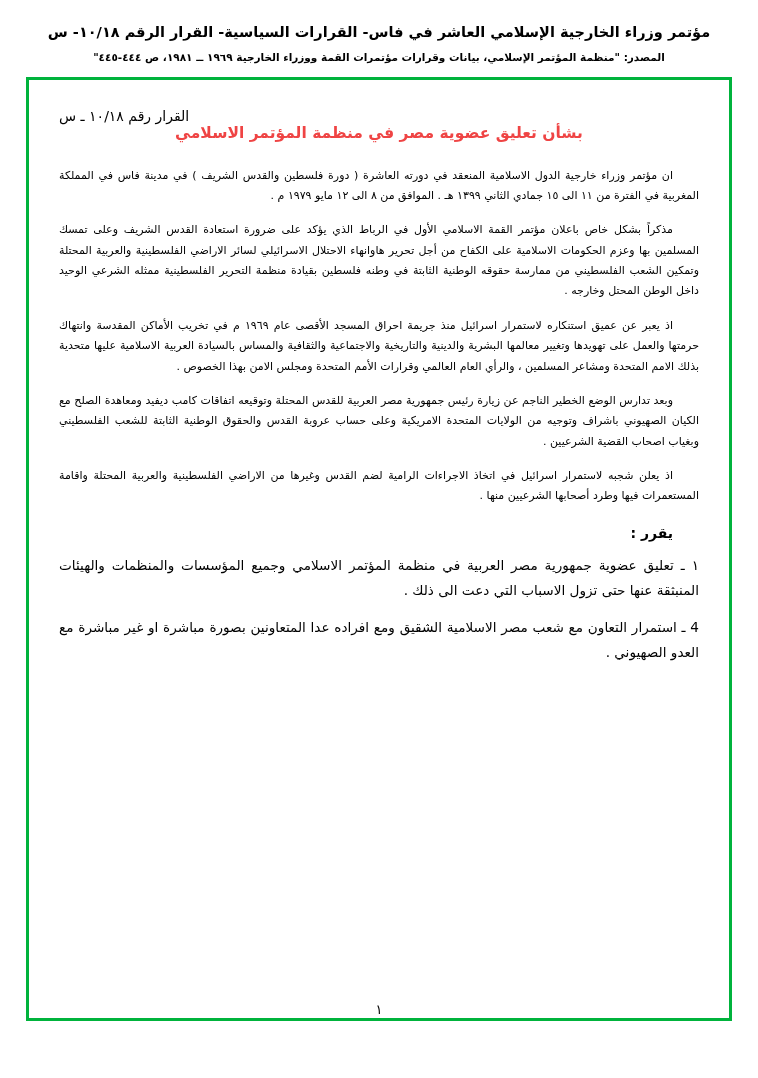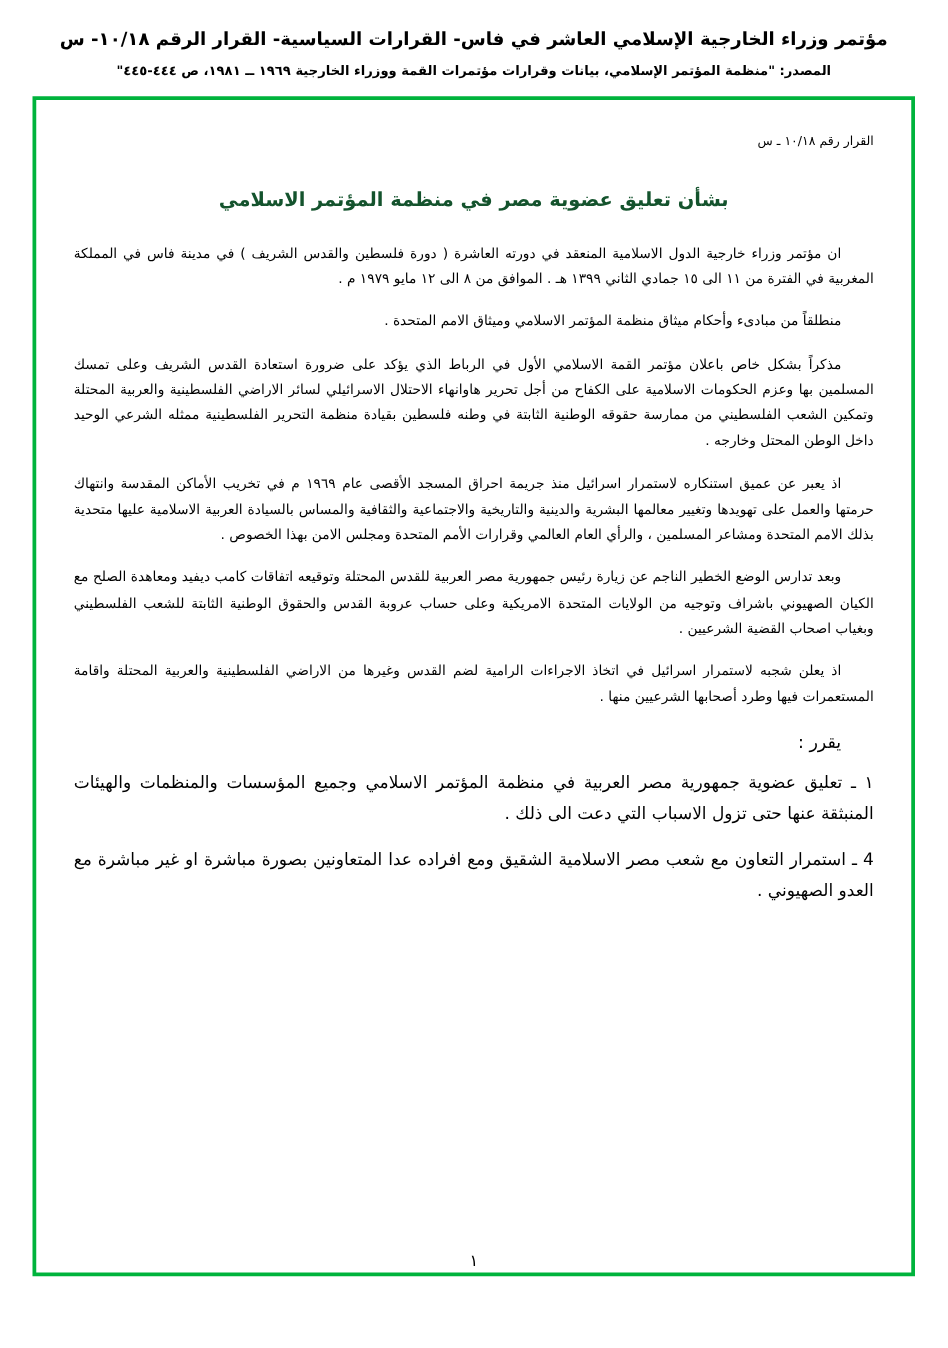--- a/index.html
+++ b/index.html
@@ -42,49 +42,50 @@
   .frame {
     margin: 14px 26px 0 26px;
     border: 3px solid #00b33c;
     height: 944px;
     box-sizing: border-box;
     padding: 22px 30px 10px 30px;
     background: #ffffff;
     overflow: hidden;
   }
   .doc-number {
-    text-align: right;
-    font-size: 10px;
+    text-align: left;
+    font-size: 14px;
     margin-top: 6px;
-    margin-bottom: 32px;
+    margin-bottom: 0;
     color: #000;
   }
   .doc-subject {
     text-align: center;
     font-size: 15.5px;
     font-weight: bold;
     margin-bottom: 24px;
-    color: #14532d;
+    color: #ef4444;
   }
   p.para {
     font-size: 11px;
     line-height: 1.85;
     margin: 0 0 14px 0;
     text-align: justify;
     text-justify: inter-word;
     color: #000;
   }
   p.indent {
     text-indent: 26px;
   }
   .decides {
     font-size: 14px;
     margin: 18px 0 10px 0;
     text-align: right;
     text-indent: 26px;
+    font-weight: bold;
   }
   .item {
     font-size: 13.6px;
     line-height: 1.85;
     margin: 12px 0 12px 0;
     text-align: justify;
     padding-right: 0px;
   }
   .page-number {
     position: absolute;
@@ -105,21 +106,20 @@
     <div class="header-title">مؤتمر وزراء الخارجية الإسلامي العاشر في فاس- القرارات السياسية- القرار الرقم ١٠/١٨- س</div>
     <div class="header-source">المصدر: "منظمة المؤتمر الإسلامي، بيانات وقرارات مؤتمرات القمة ووزراء الخارجية ١٩٦٩ ــ ١٩٨١، ص ٤٤٤-٤٤٥"</div>
   </div>
 
   <div class="frame">
 
     <div class="doc-number">القرار رقم ١٠/١٨ ـ س</div>
     <div class="doc-subject">بشأن تعليق عضوية مصر في منظمة المؤتمر الاسلامي</div>
 
     <p class="para indent">ان مؤتمر وزراء خارجية الدول الاسلامية المنعقد في دورته العاشرة ( دورة فلسطين والقدس الشريف ) في مدينة فاس في المملكة المغربية في الفترة من ١١ الى ١٥ جمادي الثاني ١٣٩٩ هـ . الموافق من ٨ الى ١٢ مايو ١٩٧٩ م .</p>
-    <p class="para indent">منطلقاً من مبادىء وأحكام ميثاق منظمة المؤتمر الاسلامي وميثاق الامم المتحدة .</p>
     <p class="para indent">مذكراً بشكل خاص باعلان مؤتمر القمة الاسلامي الأول في الرباط الذي يؤكد على ضرورة استعادة القدس الشريف وعلى تمسك المسلمين بها وعزم الحكومات الاسلامية على الكفاح من أجل تحرير هاوانهاء الاحتلال الاسرائيلي لسائر الاراضي الفلسطينية والعربية المحتلة وتمكين الشعب الفلسطيني من ممارسة حقوقه الوطنية الثابتة في وطنه فلسطين بقيادة منظمة التحرير الفلسطينية ممثله الشرعي الوحيد داخل الوطن المحتل وخارجه .</p>
     <p class="para indent">اذ يعبر عن عميق استنكاره لاستمرار اسرائيل منذ جريمة احراق المسجد الأقصى عام ١٩٦٩ م في تخريب الأماكن المقدسة وانتهاك حرمتها والعمل على تهويدها وتغيير معالمها البشرية والدينية والتاريخية والاجتماعية والثقافية والمساس بالسيادة العربية الاسلامية عليها متحدية بذلك الامم المتحدة ومشاعر المسلمين ، والرأي العام العالمي وقرارات الأمم المتحدة ومجلس الامن بهذا الخصوص .</p>
     <p class="para indent">وبعد تدارس الوضع الخطير الناجم عن زيارة رئيس جمهورية مصر العربية للقدس المحتلة وتوقيعه اتفاقات كامب ديفيد ومعاهدة الصلح مع الكيان الصهيوني باشراف وتوجيه من الولايات المتحدة الامريكية وعلى حساب عروبة القدس والحقوق الوطنية الثابتة للشعب الفلسطيني وبغياب اصحاب القضية الشرعيين .</p>
     <p class="para indent">اذ يعلن شجبه لاستمرار اسرائيل في اتخاذ الاجراءات الرامية لضم القدس وغيرها من الاراضي الفلسطينية والعربية المحتلة واقامة المستعمرات فيها وطرد أصحابها الشرعيين منها .</p>
 
     <div class="decides">يقرر :</div>
 
     <p class="item">١ ـ تعليق عضوية جمهورية مصر العربية في منظمة المؤتمر الاسلامي وجميع المؤسسات والمنظمات والهيئات المنبثقة عنها حتى تزول الاسباب التي دعت الى ذلك .</p>
     <p class="item">4 ـ استمرار التعاون مع شعب مصر الاسلامية الشقيق ومع افراده عدا المتعاونين بصورة مباشرة او غير مباشرة مع العدو الصهيوني .</p>
 

